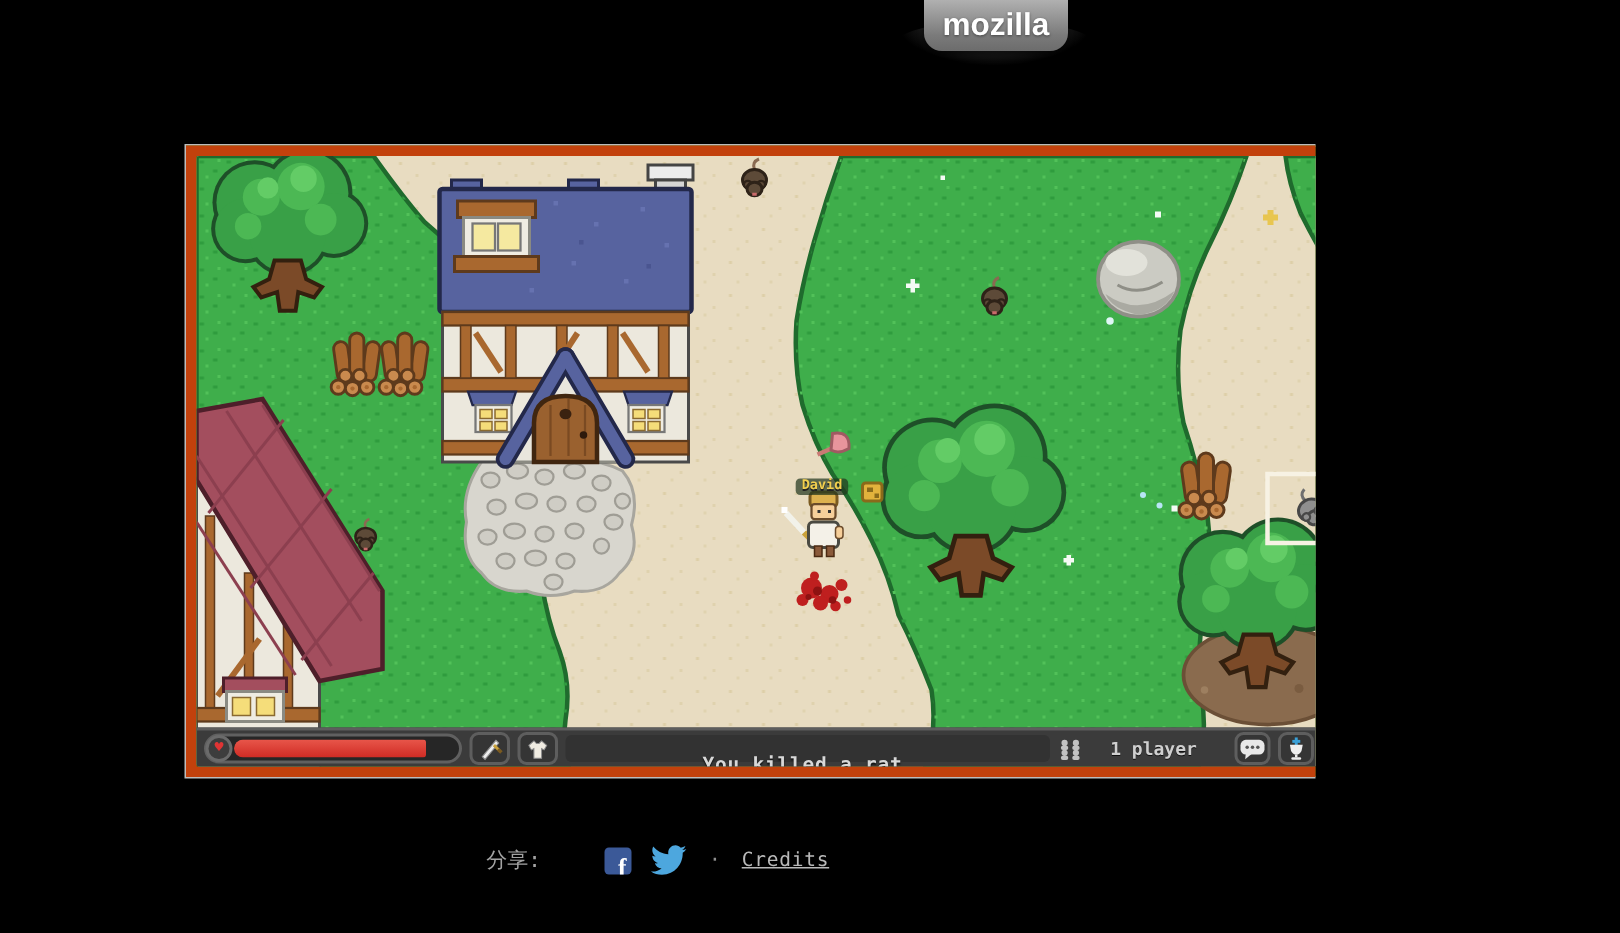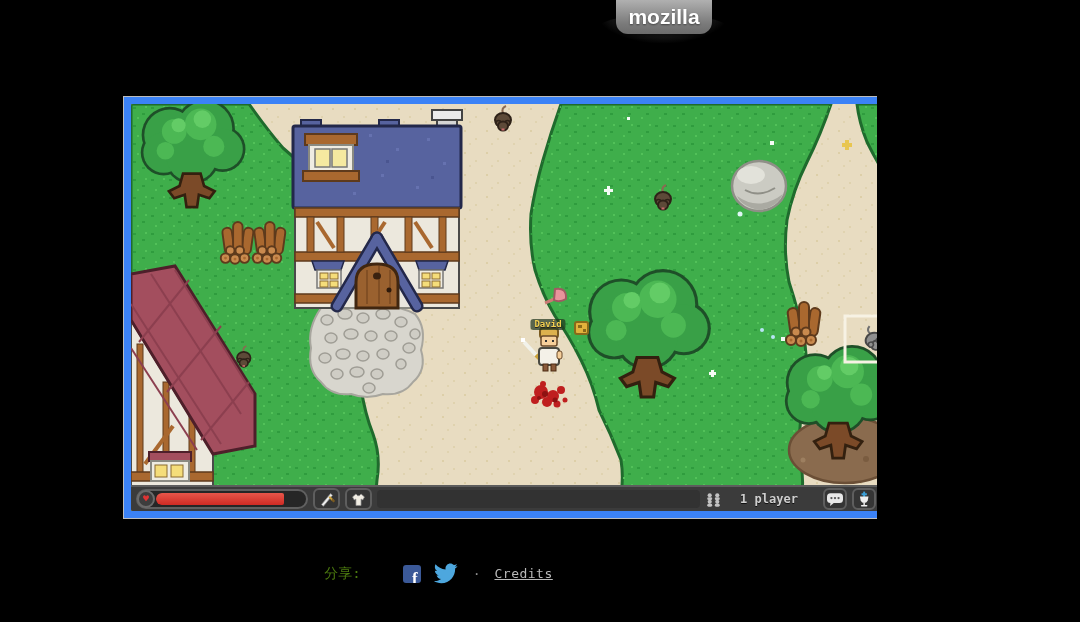--- a/index.html
+++ b/index.html
@@ -11,21 +11,21 @@
     background:radial-gradient(ellipse at 50% 0%, rgba(110,110,110,.85), rgba(40,40,40,0) 70%);}
   .moz-tab{position:absolute;top:0;right:165px;width:96px;height:34px;
     background:linear-gradient(#b0b0b0,#7a7a7a 70%,#6c6c6c);
     border-radius:0 0 12px 12px;display:flex;align-items:center;justify-content:center;
     box-shadow:0 2px 4px rgba(0,0,0,.6);cursor:pointer;}
   .moz-tab span{font-family:"Liberation Sans",sans-serif;font-weight:bold;font-size:21px;
     color:#fff;text-shadow:0 1px 2px rgba(0,0,0,.45);}
 
   
   .game-frame{position:absolute;left:124px;top:97px;width:808px;height:407px;
-    border:7px solid #3b82f6;border-radius:0;
+    border:7px solid #c2410c;border-radius:0;
     box-shadow:0 0 0 1px #bdbdbd, inset 0 0 0 2px #2c2c2c;
     background:#4d7c0f;}
   .viewport{position:absolute;inset:0;overflow:hidden;border-radius:2px;}
   .scene{position:absolute;left:0;top:0;}
 
   
   .name-label{position:absolute;left:417px;top:215px;transform:translateX(-50%);
     background:rgba(35,55,30,.72);border-radius:3px;padding:0px 4px 1px 4px;
     font-size:9px;font-weight:bold;color:#f2cf4e;text-shadow:0 1px 0 #222;white-space:nowrap;}
   .notification{position:absolute;left:0;right:0;bottom:-7px;text-align:center;
@@ -50,21 +50,21 @@
   .hud-btn.small{width:24px;}
   .hud-mid{flex:1;height:18px;background:#323232;border-radius:4px;}
   .players{display:flex;align-items:center;gap:8px;margin-right:10px;}
   .players-count{font-size:12px;font-weight:bold;color:#cfcfcf;text-shadow:0 1px 0 #111;
     width:78px;text-align:center;}
   .help-glyph{color:#cfcfcf;font-weight:bold;font-size:13px;}
 
   
   .footer{position:absolute;left:0;top:563px;width:100%;display:flex;align-items:center;
     justify-content:center;gap:12px;}
-  .share-label{color:#4d7c0f;font-size:14px;margin-right:30px;}
+  .share-label{color:#a3a3a3;font-size:14px;margin-right:30px;}
   .fb-icon{width:18px;height:18px;background:#3b5998;border-radius:3px;position:relative;
     cursor:pointer;overflow:hidden;}
   .fb-icon span{position:absolute;right:3px;bottom:-4px;color:#fff;
     font-family:"Liberation Serif",serif;font-weight:bold;font-size:17px;line-height:17px;}
   .tw-icon{cursor:pointer;display:flex;}
   .dot-sep{color:#8f8f8f;font-size:13px;margin:0 2px;}
   .credits{color:#b9b9b9;font-size:13px;cursor:pointer;letter-spacing:.5px;text-decoration:underline;}
 </style>
 </head>
 <body>
@@ -463,20 +463,21 @@
         </div>
         <div class="hud-btn small">
           <svg width="18" height="16" viewBox="0 0 20 18">
             <polygon points="3,6.5 7,6.5 11,2.5 11,15.5 7,11.5 3,11.5" fill="#eeeeee"></polygon>
             <path d="M13,5.5 Q15.2,9 13,12.5" stroke="#eeeeee" stroke-width="1.6" fill="none"></path>
             <path d="M15.2,3.5 Q18.6,9 15.2,14.5" stroke="#eeeeee" stroke-width="1.6" fill="none"></path>
           </svg>
         </div>
       </div>
 
+      <div class="notification">You killed a rat</div>
     </div>
   </div>
 
   <div class="footer">
     <span class="share-label">分享:</span>
     <span class="fb-icon">
       <span>f</span>
     </span>
     <span class="tw-icon">
       <svg width="26" height="21" viewBox="0 0 24 20">

